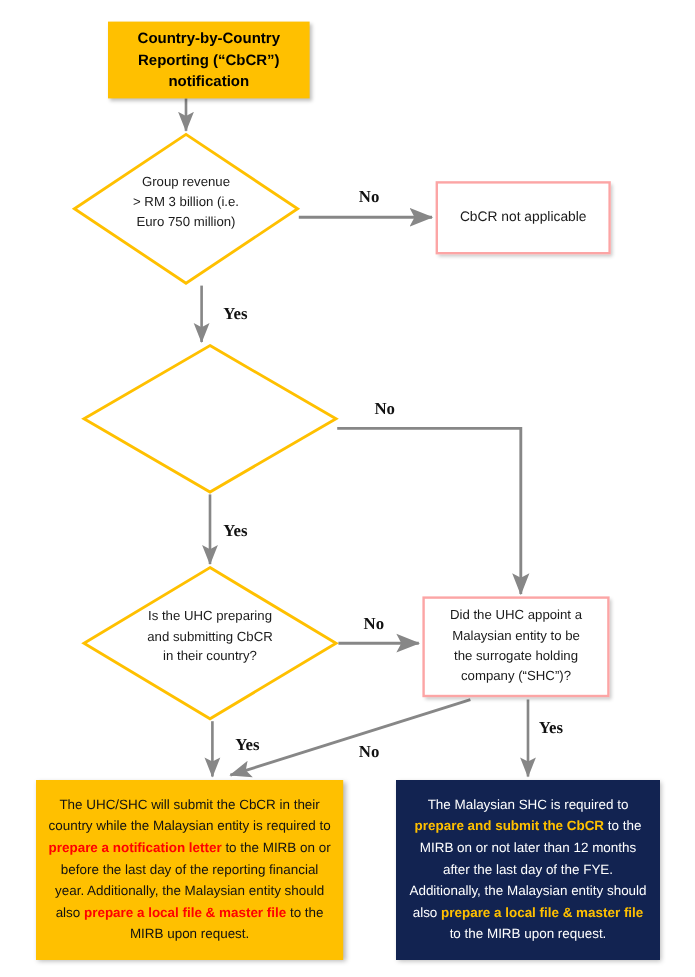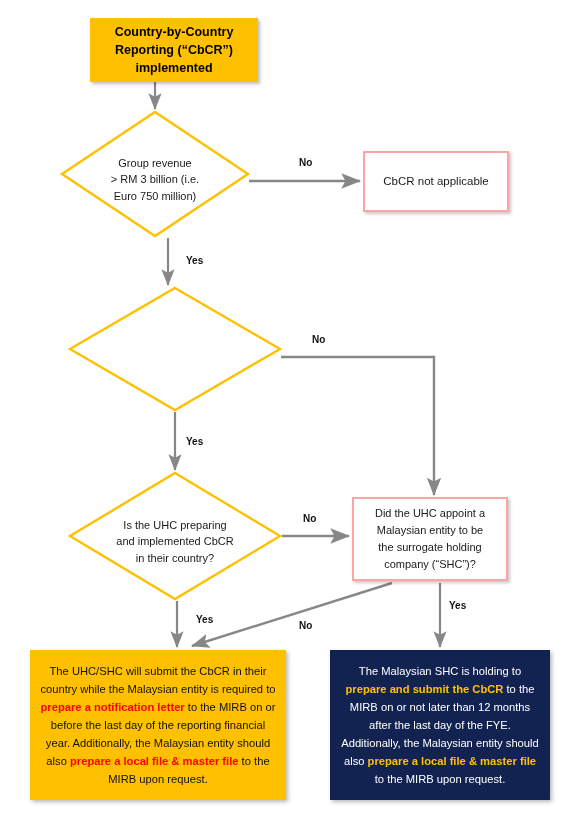--- a/index.html
+++ b/index.html
@@ -46,21 +46,21 @@
     box-shadow: 2px 2px 3px rgba(0,0,0,0.25);
   }
   
   .diamond-label {
     position: absolute;
     text-align: center;
     color: #1a1a1a;
     font-size: 11px;
     line-height: 1.5;
     display: flex;
-    align-items: flex-end;
+    align-items: flex-start;
     justify-content: center;
     pointer-events: none;
   }
   
   .plain-box {
     background: #ffffff;
     border: 2px solid #fca5a5;
     color: #1a1a1a;
     font-size: 11.5px;
     line-height: 1.5;
@@ -98,24 +98,25 @@
     background: #122351;
     color: #ffffff;
   }
   .result-navy .hl {
     color: #FFC000;
     font-weight: bold;
   }
   
   .edge-label {
     position: absolute;
-    font-size: 10px;
+    font-size: 14px;
     font-weight: bold;
     color: #111111;
     white-space: nowrap;
+    font-family: Liberation Serif, serif;
   }
 </style>
 </head>
 <body>
 
 <div id="canvas">
 
   <svg id="svg-layer" viewBox="0 0 579 814" xmlns="http://www.w3.org/2000/svg">
     <defs>
       <marker id="arrow-gray" markerWidth="9" markerHeight="9" refX="7.2" refY="3.4" orient="auto" markerUnits="strokeWidth">
@@ -148,41 +149,41 @@
 
     <line x1="392" y1="583" x2="192" y2="646" stroke="#878787" stroke-width="2.4" marker-end="url(#arrow-gray)"></line>
 
     <line x1="440" y1="583" x2="440" y2="647" stroke="#878787" stroke-width="2.2" marker-end="url(#arrow-gray)"></line>
   </svg>
 
   <div class="node start-box" style="left:90px; top:18px; width:168px; height:64px;">
     <div>
       <span>Country-by-Country</span><br>
       <span>Reporting (“CbCR”)</span><br>
-      <span>implemented</span>
+      <span>notification</span>
     </div>
   </div>
 
   <div class="diamond-label" style="left:78px; top:144px; width:154px; height:60px;">
     <div>
       <span>Group revenue</span><br>
       <span>&gt; RM 3 billion (i.e.</span><br>
       <span>Euro 750 million)</span>
     </div>
   </div>
 
   <div class="node plain-box" style="left:363px; top:151px; width:146px; height:61px;">
     <span>CbCR not applicable</span>
   </div>
 
 
   <div class="diamond-label" style="left:93px; top:506px; width:164px; height:60px;">
     <div>
       <span>Is the UHC preparing</span><br>
-      <span>and implemented CbCR</span><br>
+      <span>and submitting CbCR</span><br>
       <span>in their country?</span>
     </div>
   </div>
 
   <div class="node plain-box tight" style="left:352px; top:497px; width:156px; height:84px;">
     <div>
       <span>Did the UHC appoint a</span><br>
       <span>Malaysian entity to be</span><br>
       <span>the surrogate holding</span><br>
       <span>company (“SHC”)?</span>
@@ -190,21 +191,21 @@
   </div>
 
   <div class="node result-box result-orange" style="left:30px; top:650px; width:256px; height:150px;">
     <div>
       <span>The UHC/SHC will submit the CbCR in their country while the Malaysian entity is required to </span><span class="hl">prepare a notification letter</span><span> to the MIRB on or before the last day of the reporting financial year. Additionally, the Malaysian entity should also </span><span class="hl">prepare a local file &amp; master file</span><span> to the MIRB upon request.</span>
     </div>
   </div>
 
   <div class="node result-box result-navy" style="left:330px; top:650px; width:220px; height:150px;">
     <div>
-      <span>The Malaysian SHC is holding to </span><span class="hl">prepare and submit the CbCR</span><span> to the MIRB on or not later than 12 months after the last day of the FYE. Additionally, the Malaysian entity should also </span><span class="hl">prepare a local file &amp; master file</span><span> to the MIRB upon request.</span>
+      <span>The Malaysian SHC is required to </span><span class="hl">prepare and submit the CbCR</span><span> to the MIRB on or not later than 12 months after the last day of the FYE. Additionally, the Malaysian entity should also </span><span class="hl">prepare a local file &amp; master file</span><span> to the MIRB upon request.</span>
     </div>
   </div>
 
   <div class="edge-label" style="left:299px; top:157px;">No</div>
 
   <div class="edge-label" style="left:186px; top:255px;">Yes</div>
 
   <div class="edge-label" style="left:312px; top:334px;">No</div>
 
   <div class="edge-label" style="left:186px; top:436px;">Yes</div>

